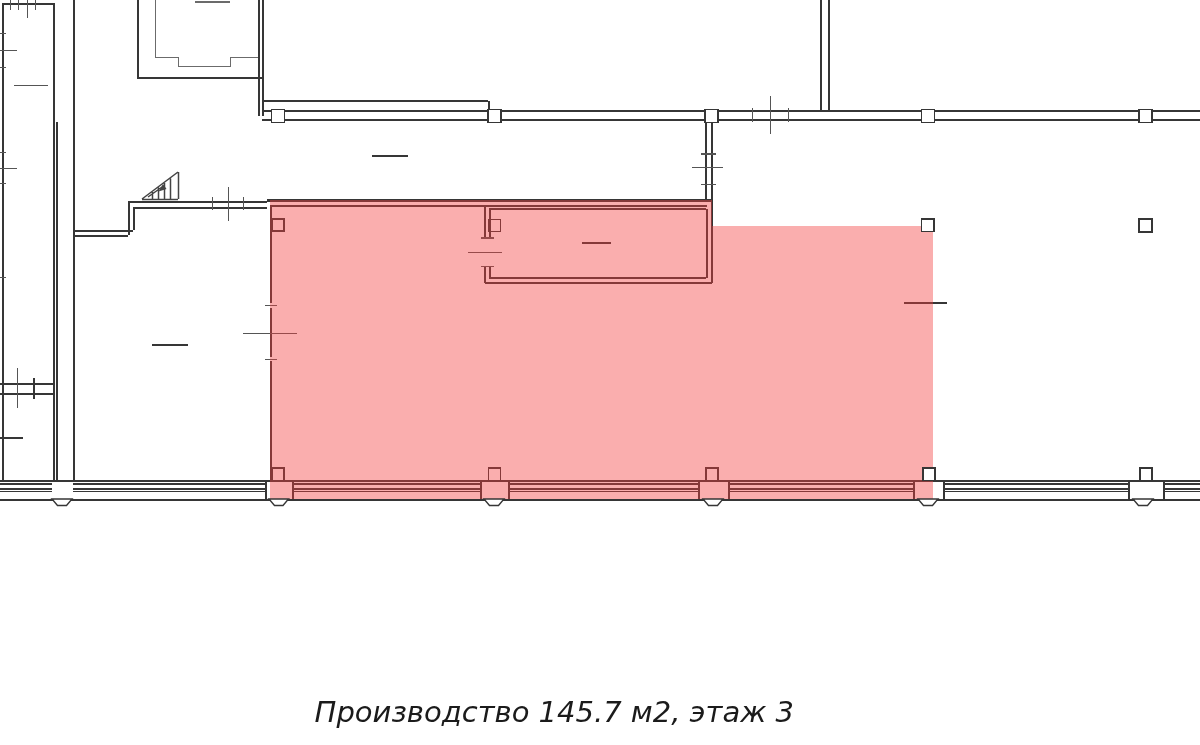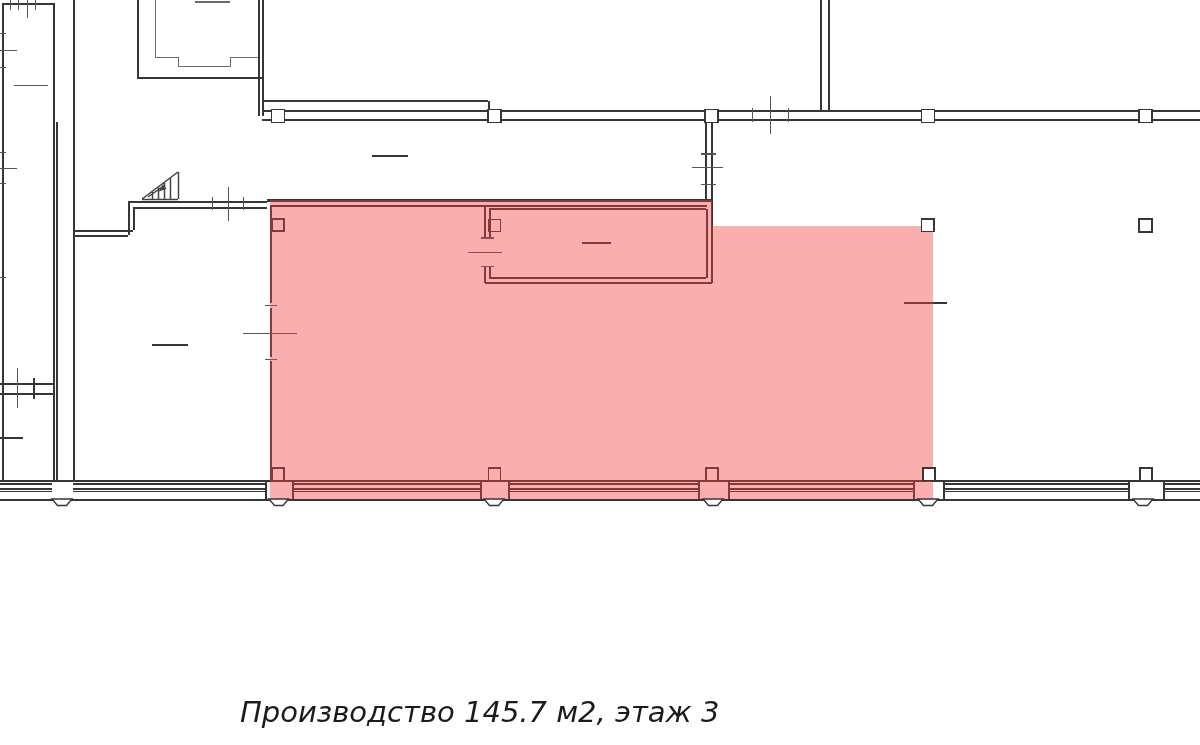--- a/index.html
+++ b/index.html
@@ -20,23 +20,24 @@
   .cr  {stroke:var(--cross);stroke-width:1.8;fill:none;}
   .st  {stroke:var(--stairs);stroke-width:1.5;fill:none;}
   .stf {fill:var(--stairs);stroke:none;}
   .dark{stroke:var(--wall);stroke-width:2;fill:none;}
   .hl  {fill:var(--highlight-fill);stroke:none;}
   .colw{fill:#ffffff;stroke:var(--wall);stroke-width:1.8;}
   .colo{fill:none;stroke:var(--wall);stroke-width:1.8;}
   .bump{fill:#ffffff;stroke:var(--wall);stroke-width:1.4;}
   .crisp{shape-rendering:crispEdges;}
   .caption{
-    position:absolute;left:240px;top:695px;width:560px;
+    position:absolute;left:234px;top:695px;width:560px;
     font-style:italic;font-size:29px;letter-spacing:0px;color:var(--caption-text);
     white-space:nowrap;
+    text-align:right;
   }
 </style>
 </head>
 <body>
 
 <div class="plan-stage">
   <svg width="1200" height="745" viewBox="0 0 1200 745">
 
     <g class="crisp">
       <path class="w" d="

